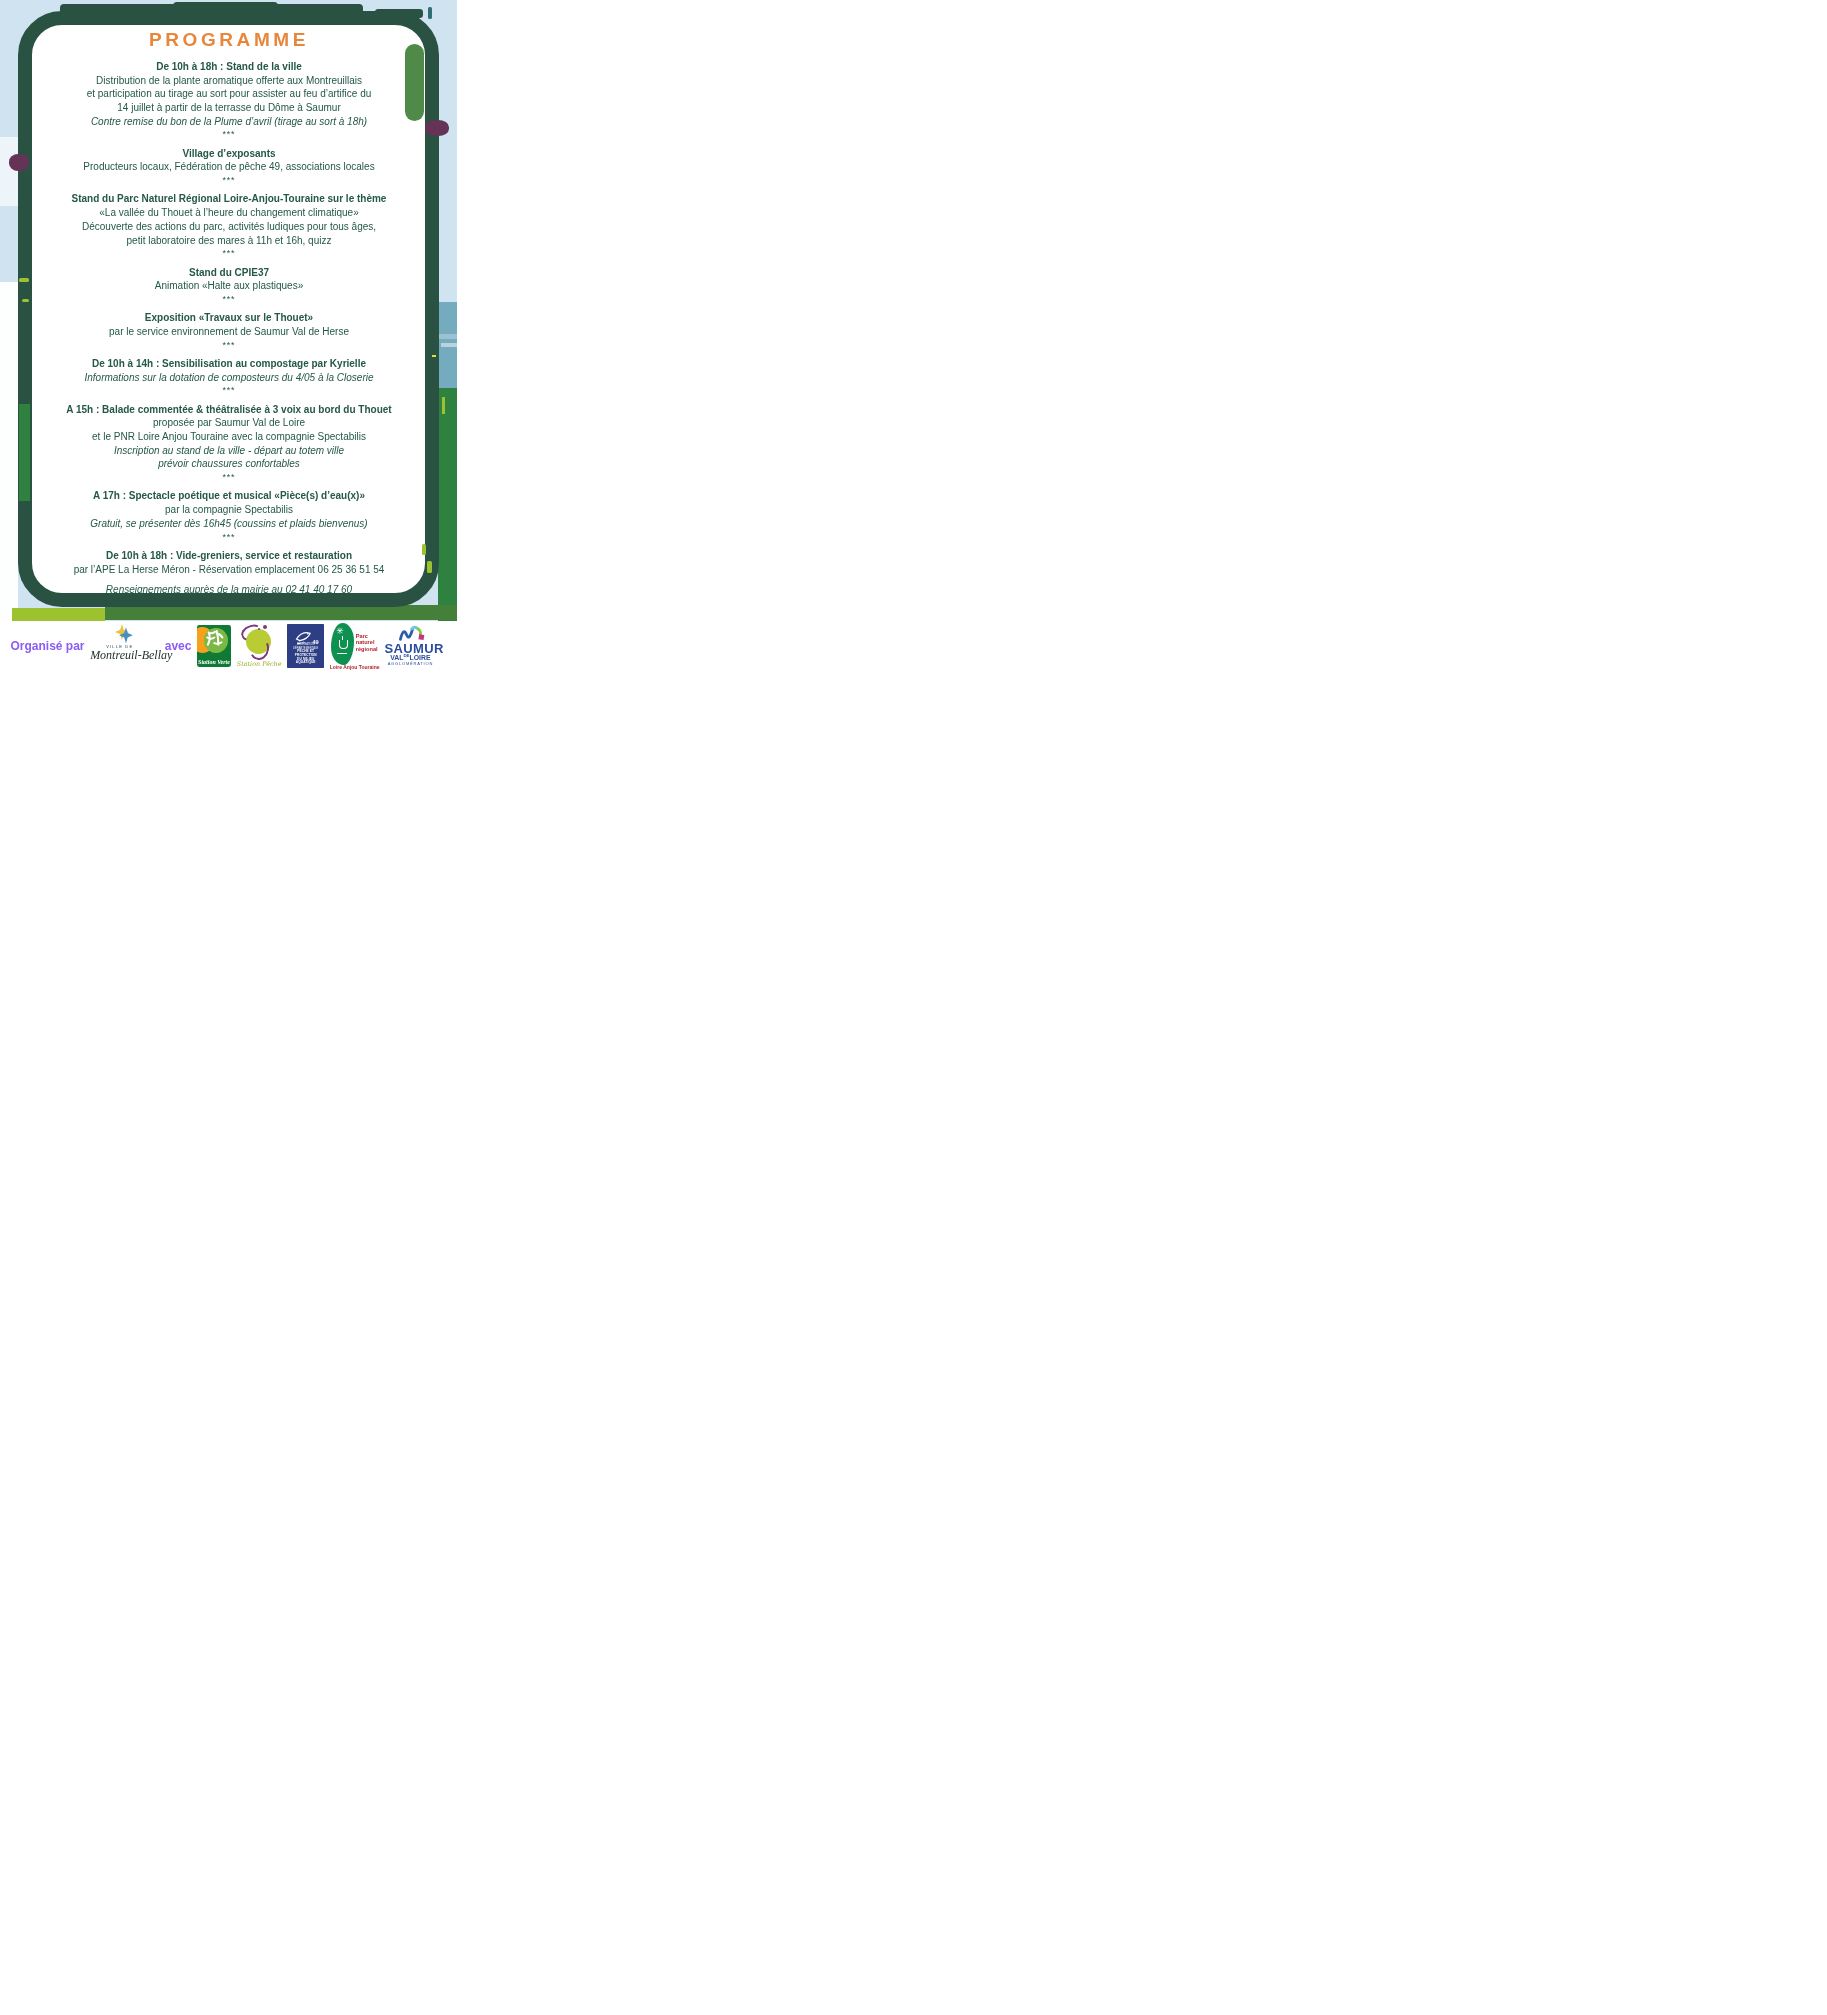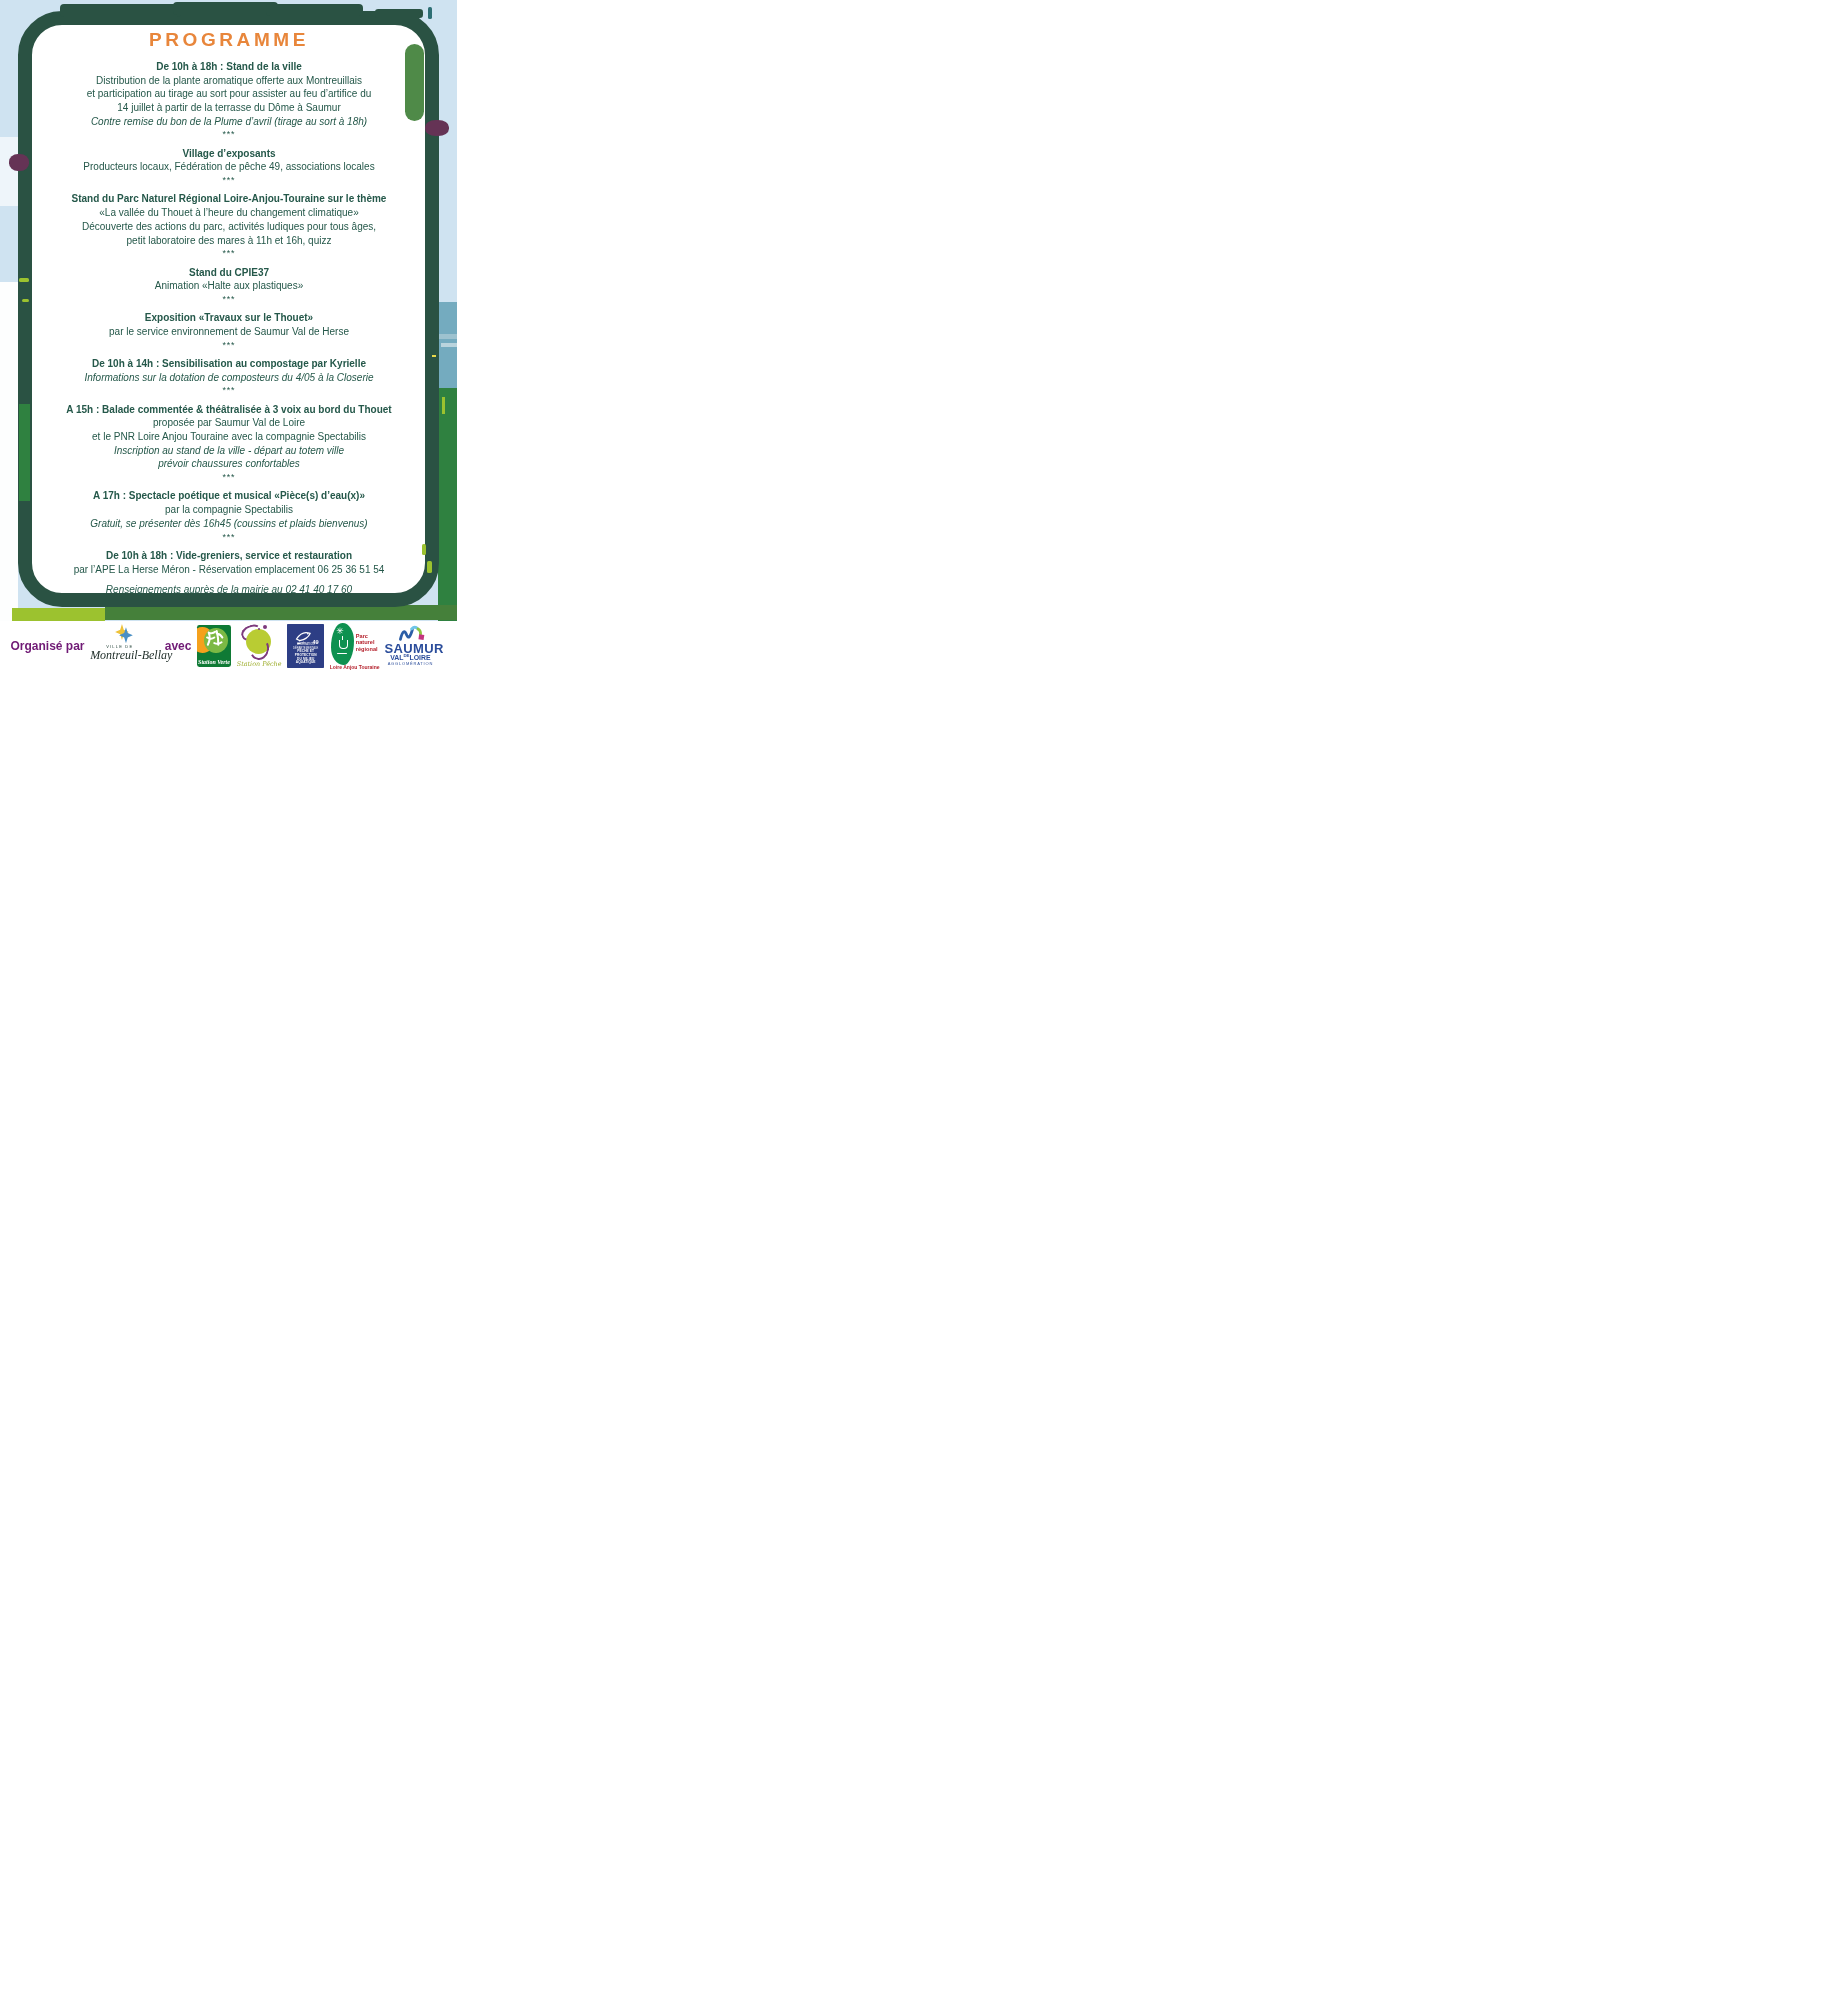--- a/index.html
+++ b/index.html
@@ -14,21 +14,21 @@
   .content{position:absolute;left:39px;top:17.7px;width:380px;z-index:4;text-align:center;color:#25584a;}
   .title{margin:11.3px 0 8.9px 0;font-size:19px;font-weight:800;letter-spacing:3.6px;color:#e8863b;}
   .ln{font-size:10px;line-height:13.7px;white-space:nowrap;}
   .ln.bold{font-weight:bold;margin-top:5px;}
   .ln.italic{font-style:italic;}
   .ln.stars{font-size:8.9px;letter-spacing:0.8px;line-height:13.3px;}
   .ln.last{margin-top:6.4px;}
   
   .footer{position:absolute;left:0;top:621px;width:457px;height:50px;background:#ffffff;
           display:flex;align-items:center;gap:5.6px;padding:0 4px 0 10.5px;box-sizing:border-box;}
-  .org{font-size:12px;font-weight:bold;color:#701a75;white-space:nowrap;}
+  .org{font-size:12px;font-weight:bold;color:#8b5cf6;white-space:nowrap;}
   
   .mb{position:relative;width:69px;height:44px;flex:0 0 auto;}
   .mb-star{position:absolute;left:25px;top:0;width:17.7px;height:19.3px;}
   .mb-star span{position:absolute;width:13.7px;height:16px;
      clip-path:polygon(50% 0,63% 36%,100% 50%,63% 64%,50% 100%,37% 64%,0 50%,37% 36%);}
   .mb-star .s1{left:0;top:0;background:#eec23a;}
   .mb-star .s2{left:4px;top:3.2px;background:#4a8fc4;}
   .mb-villede{position:absolute;left:16px;top:20px;font-size:4px;letter-spacing:1.2px;color:#203f35;}
   .mb-script{position:absolute;left:0px;top:24px;width:73px;font-family:Liberation Serif, serif;
      font-style:italic;font-size:12px;color:#1c2b26;white-space:nowrap;text-align:right;}

